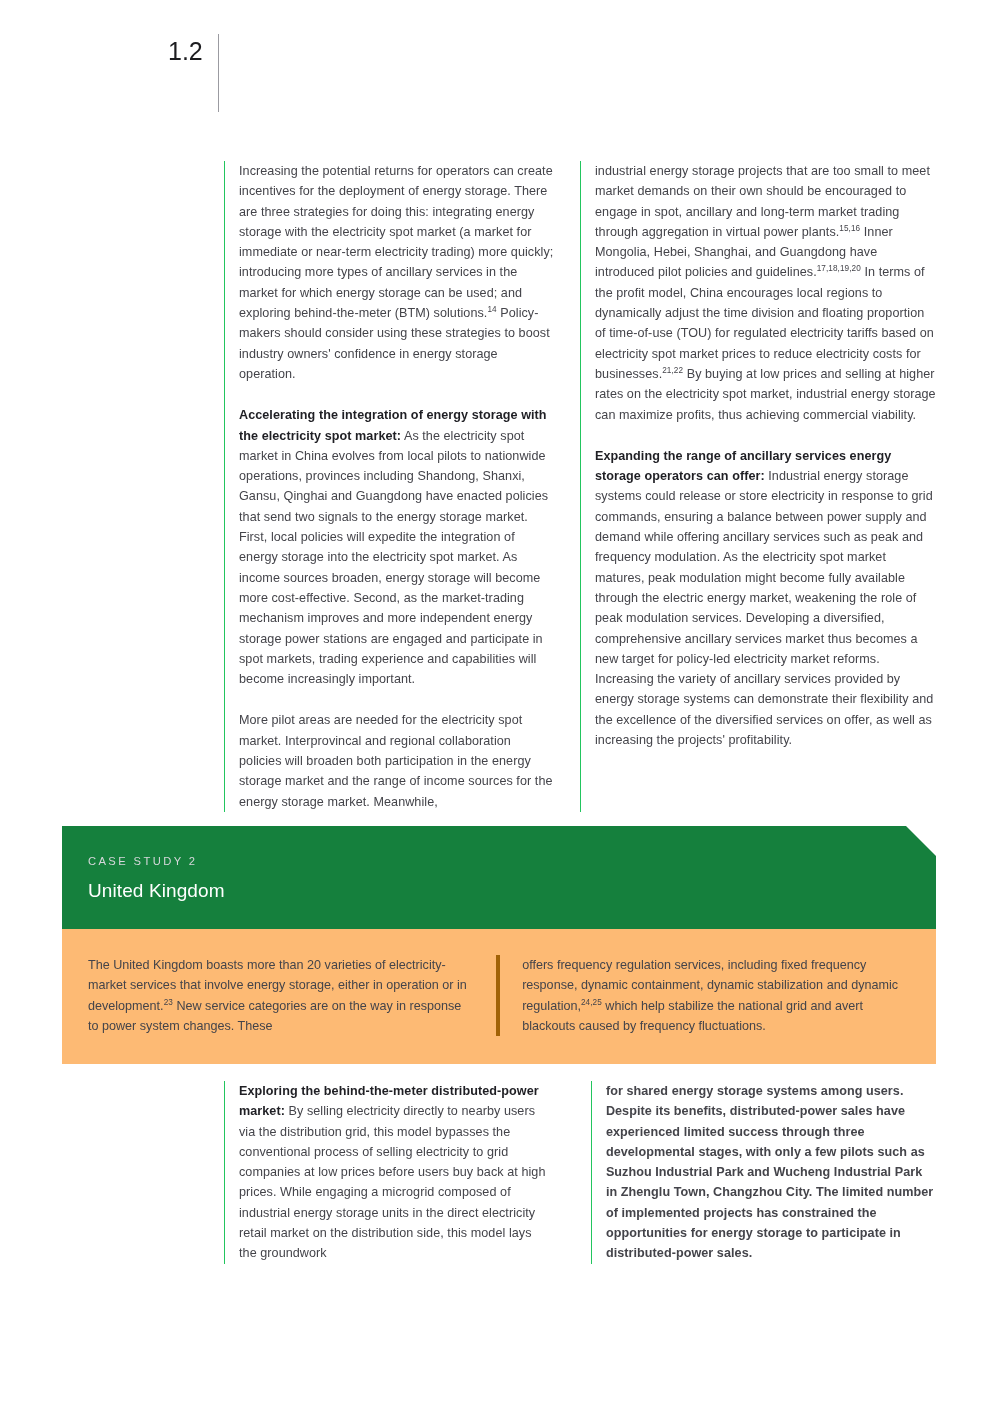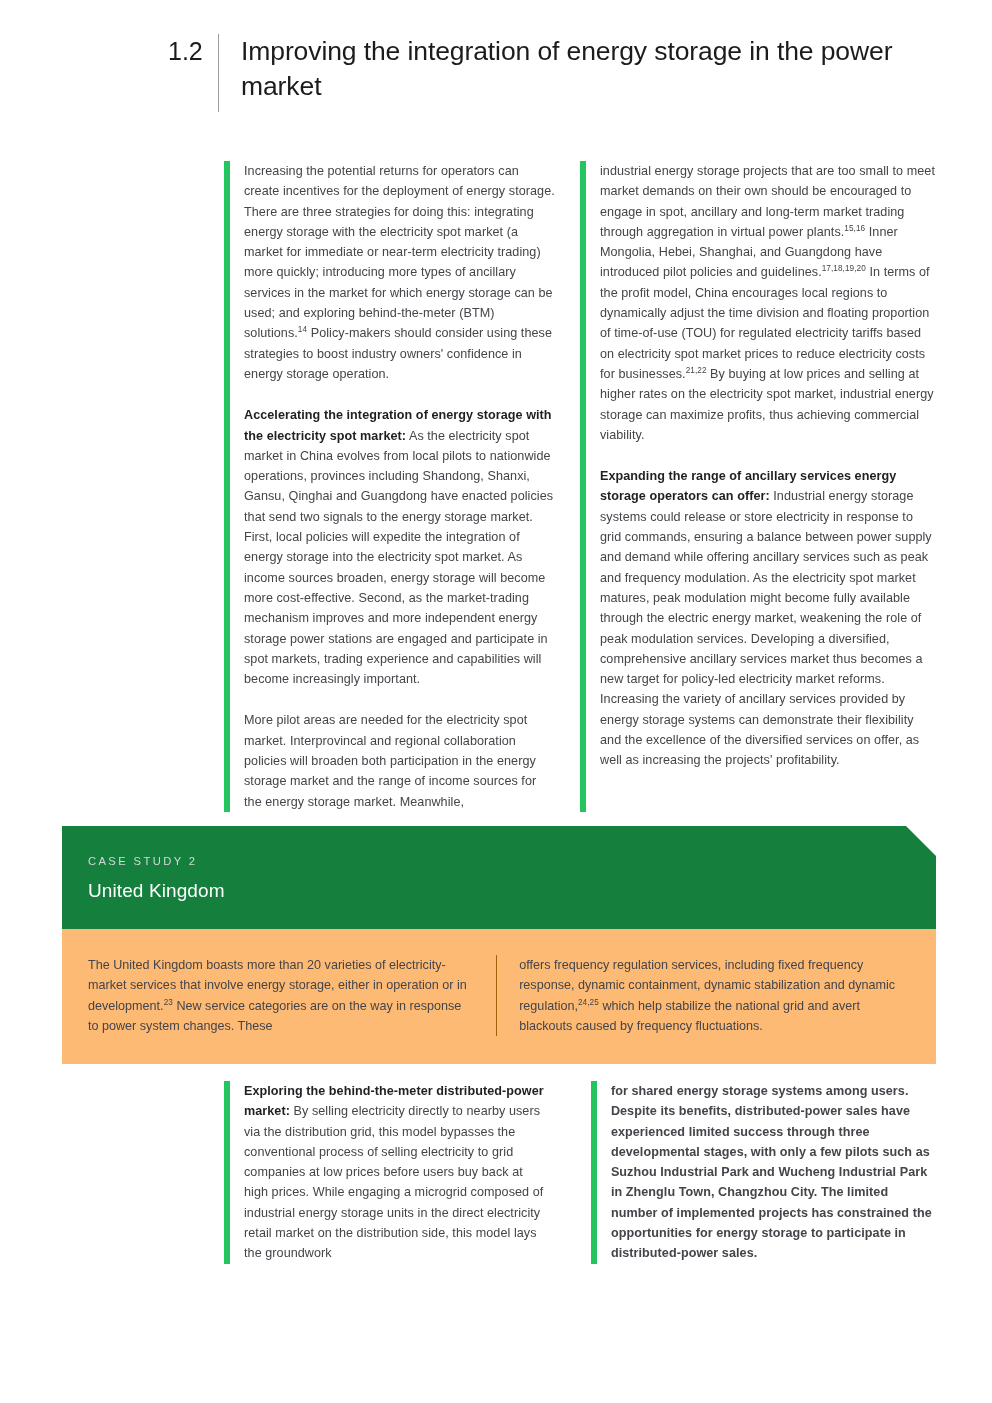--- a/index.html
+++ b/index.html
@@ -55,21 +55,21 @@
 
   
   .cols {
     position: absolute;
     display: flex;
   }
   .col {
     position: relative;
     box-sizing: border-box;
     padding-left: 14px;
-    border-left: 6px solid #22c55e;
+    border-left: 1px solid #22c55e;
   }
   .col p {
     margin: 0 0 21px 0;
     font-size: 12.6px;
     line-height: 20.3px;
     color: #44444a;
     letter-spacing: 0.005em;
   }
   .col p:last-child { margin-bottom: 0; }
   .col p b, .lead {
@@ -126,21 +126,21 @@
     box-sizing: border-box;
     padding: 26px 26px 28px 26px;
   }
   .case-col {
     box-sizing: border-box;
     font-size: 12.6px;
     line-height: 20.3px;
     color: #44444a;
   }
   .case-col.left  { width: 420px; padding-right: 28px; }
-  .case-col.right { width: 426px; padding-left: 22px; border-left: 1px solid #a16207; }
+  .case-col.right { width: 426px; padding-left: 22px; border-left: 4px solid #a16207; }
   .case-col p { margin: 0; }
 
   
   #bottom-cols {
     left: 224px;
     top: 1081px;
     width: 712px;
     gap: 21px;
   }
   #bottom-cols .col { width: 356px; }
@@ -168,21 +168,20 @@
   }
 </style>
 </head>
 <body>
 
 <div class="page">
 
   <div class="section-head">
     <div class="section-num">1.2</div>
     <div class="section-rule"></div>
-    <div class="section-title">Improving the integration of energy storage in the power market</div>
   </div>
 
   <div class="cols" id="top-cols">
 
     <div class="col col-left">
       <p><span>Increasing the potential returns for operators can create incentives for the deployment of energy storage. There are three strategies for doing this: integrating energy storage with the electricity spot market (a market for immediate or near-term electricity trading) more quickly; introducing more types of ancillary services in the market for which energy storage can be used; and exploring behind-the-meter (BTM) solutions.</span><sup>14</sup><span> Policy-makers should consider using these strategies to boost industry owners' confidence in energy storage operation.</span></p>
 
       <p><b class="lead">Accelerating the integration of energy storage with the electricity spot market:</b><span> As the electricity spot market in China evolves from local pilots to nationwide operations, provinces including Shandong, Shanxi, Gansu, Qinghai and Guangdong have enacted policies that send two signals to the energy storage market. First, local policies will expedite the integration of energy storage into the electricity spot market. As income sources broaden, energy storage will become more cost-effective. Second, as the market-trading mechanism improves and more independent energy storage power stations are engaged and participate in spot markets, trading experience and capabilities will become increasingly important.</span></p>
 
       <p><span>More pilot areas are needed for the electricity spot market. Interprovincal and regional collaboration policies will broaden both participation in the energy storage market and the range of income sources for the energy storage market. Meanwhile,</span></p>

